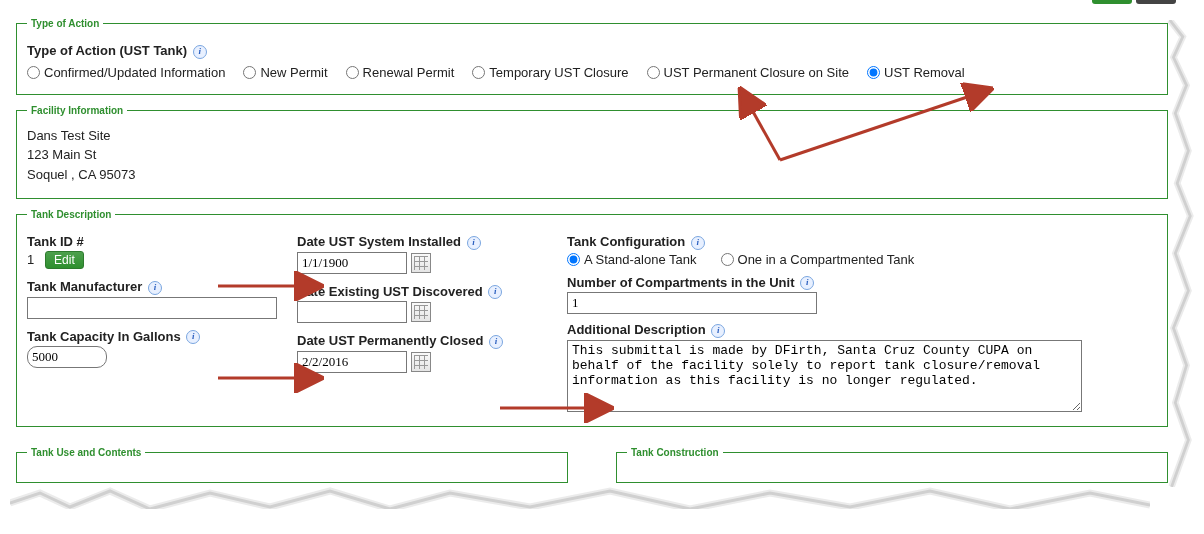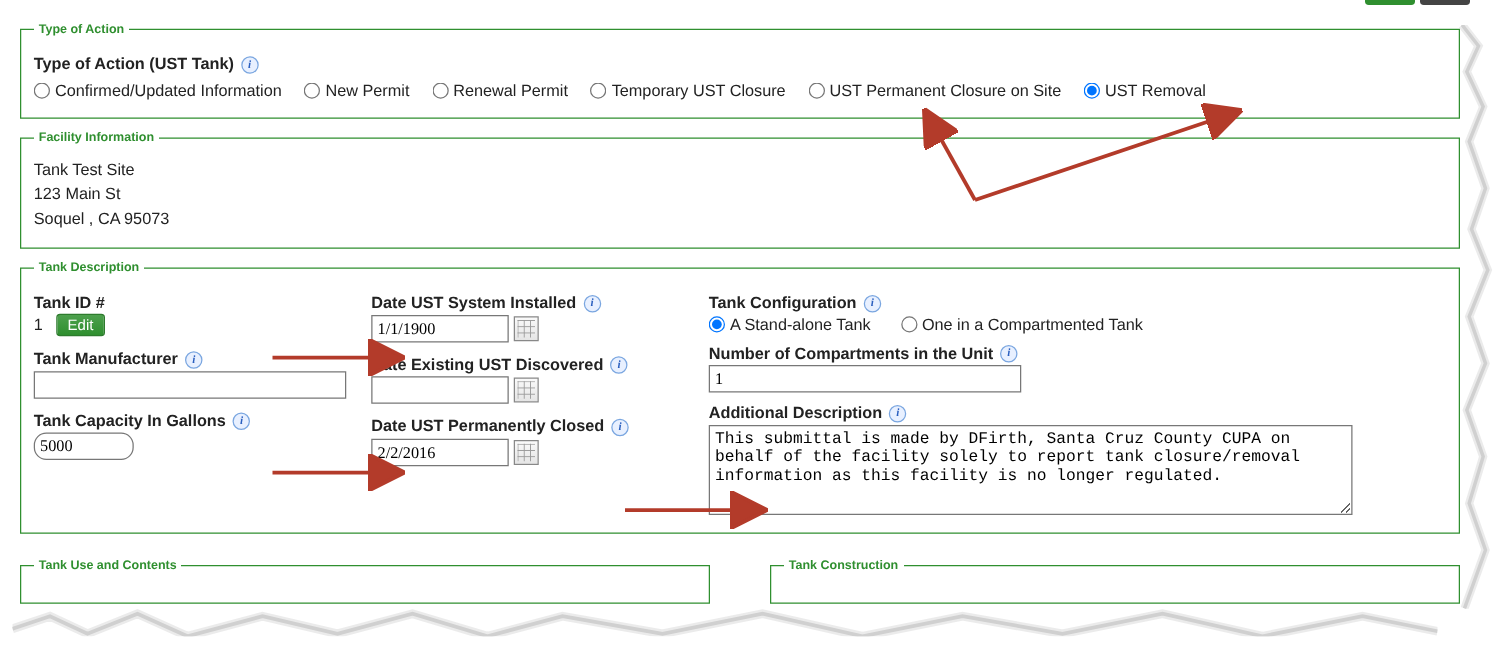--- a/index.html
+++ b/index.html
@@ -179,21 +179,21 @@
       <label class="radio-opt">
         <input type="radio" name="toa" checked="" style="">
         <span>UST Removal</span>
       </label>
     </div>
   </fieldset>
 
   <fieldset class="section">
     <legend>Facility Information</legend>
     <div class="facility-lines">
-      <div>Tank Test Site</div>
+      <div>Dans Test Site</div>
       <div>123 Main St</div>
       <div>Soquel  ,   CA   95073</div>
     </div>
   </fieldset>
 
   <fieldset class="section">
     <legend>Tank Description</legend>
 
     <div class="multi-cols">
 

